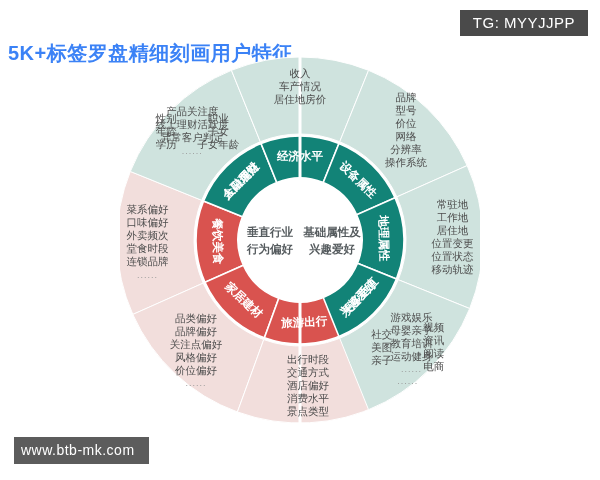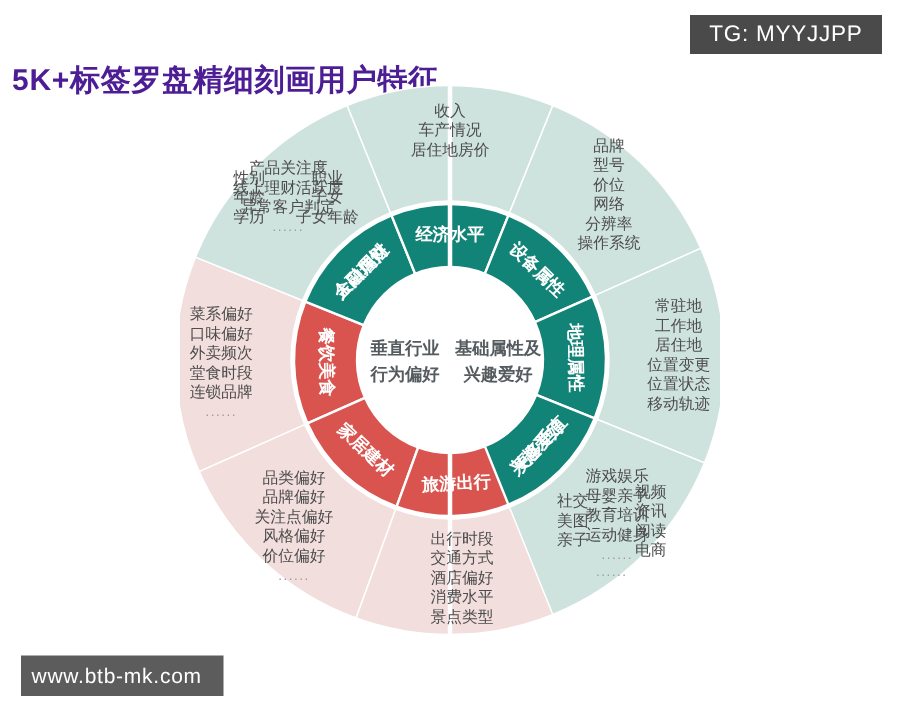--- a/index.html
+++ b/index.html
@@ -26,21 +26,21 @@
     position:absolute;left:14px;bottom:16px;
     background:#5c5c5c;color:#ffffff;
     font-size:14px;letter-spacing:0.5px;
     padding:6px 14px 7px 7px;
     line-height:1;
   }
 
   
   .headline{
     position:absolute;left:8px;top:40px;
-    font-size:20px;font-weight:bold;color:#4c1d95;
+    font-size:20px;font-weight:bold;color:#3b82f6;
     letter-spacing:0.5px;
     white-space:nowrap;
   }
 
   
   svg#wheel{position:absolute;left:120px;top:55px;}
   svg#wheel text{
     font-family:"Liberation Sans","DejaVu Sans",sans-serif;
     dominant-baseline:middle;
   }

